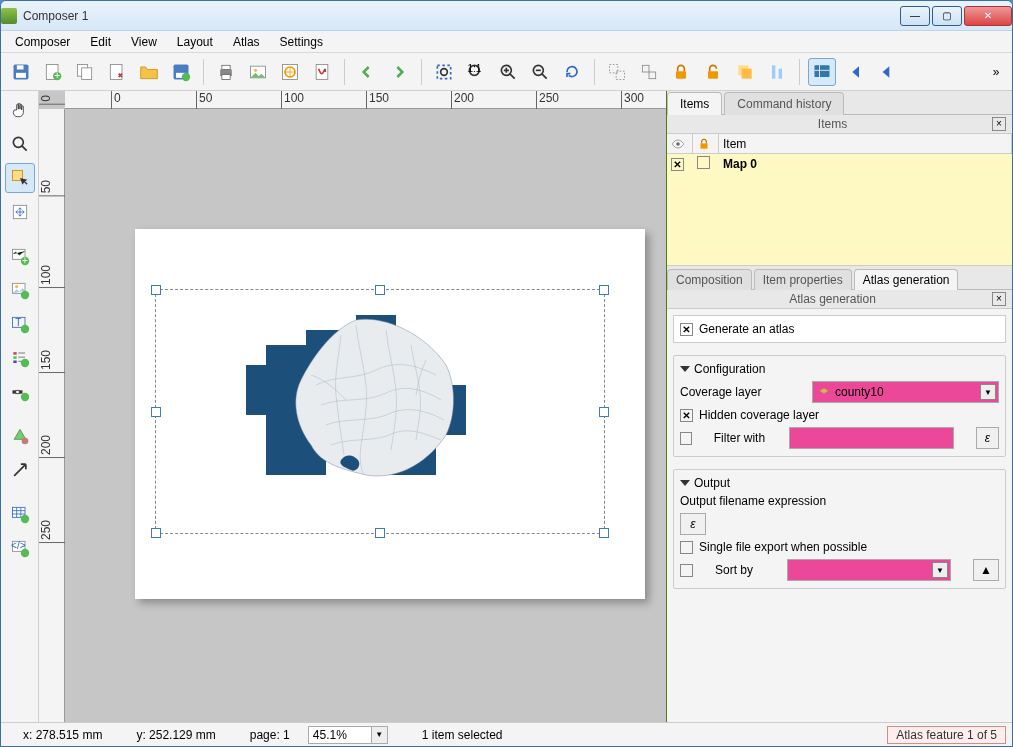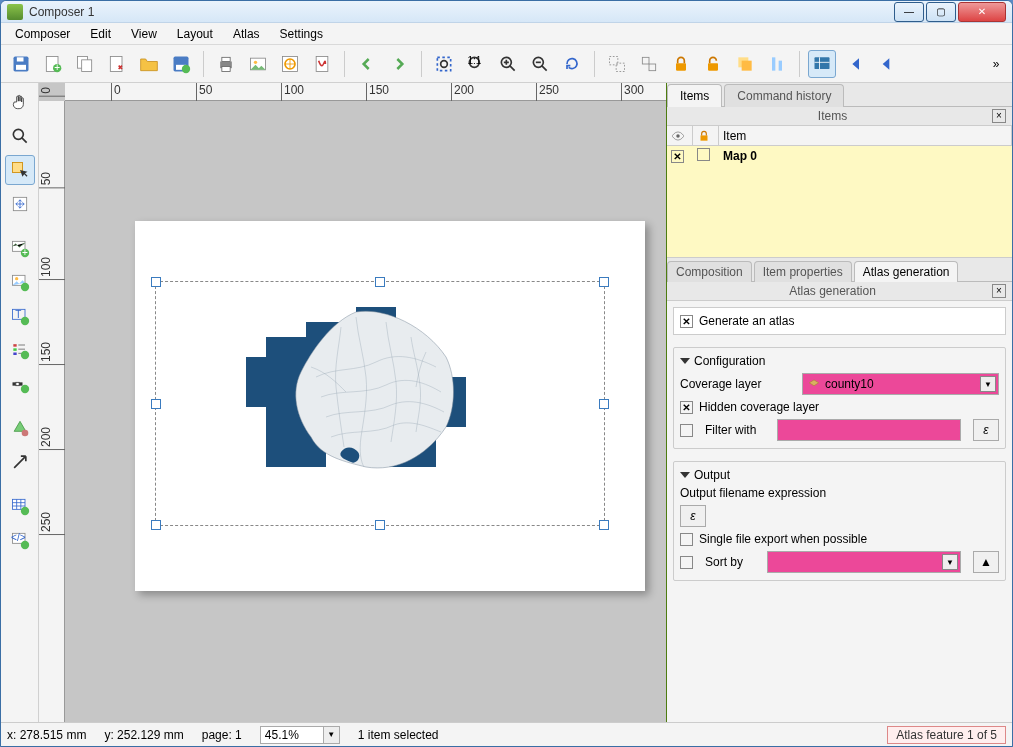--- a/index.html
+++ b/index.html
@@ -1,20 +1,20 @@
 <!DOCTYPE html>
 <html><head>
 <meta charset="utf-8">
 <style>
 * { box-sizing: border-box; margin: 0; padding: 0; font-family: "Segoe UI", Tahoma, sans-serif; font-size: 12px; }
 body { background: #5a8ac6; width: 1013px; height: 747px; overflow: hidden; }
 
 
 .window { background: #fff; border: 1px solid #3a6ea5; border-radius: 6px 6px 0 0; width: 100%; height: 100%; display: flex; flex-direction: column; }
-.titlebar { height: 22px; background: linear-gradient(#eaf3fc,#d6e7f7); display: flex; align-items: center; padding: 0 6px; border-bottom: 1px solid #c0d4e8; border-radius: 6px 6px 0 0; }
+.titlebar { height: 30px; background: linear-gradient(#eaf3fc,#d6e7f7); display: flex; align-items: center; padding: 0 0; border-bottom: 1px solid #c0d4e8; border-radius: 6px 6px 0 0; }
 .titlebar .ticon { width: 16px; height: 16px; margin-right: 6px; background: linear-gradient(#8bc34a,#558b2f); border-radius: 2px; }
 .titlebar .title { flex: 1; color: #333; }
 .winbtns { display: flex; gap: 2px; }
 .winbtn { width: 30px; height: 20px; border: 1px solid #2f5d8c; border-radius: 3px; background: linear-gradient(#eaf3fc,#cde2f5); display: flex; align-items: center; justify-content: center; font-size: 10px; }
 .winbtn.close { width: 48px; background: linear-gradient(#e99,#d44); color: #fff; border-color: #a33; }
 
 
 .menubar { height: 22px; display: flex; align-items: center; padding: 0 6px; gap: 4px; background: #f4f4f4; border-bottom: 1px solid #d9d9d9; }
 .menuitem { padding: 4px 8px; cursor: default; }
 
@@ -63,30 +63,30 @@
 .itemrow .name { font-weight: bold; }
 .chk { width: 13px; height: 13px; border: 1px solid #888; display: inline-flex; align-items: center; justify-content: center; font-size: 10px; font-weight: bold; }
 
 .proptabs { display: flex; background: #e8e8e8; border-bottom: 1px solid #bbb; padding-top: 2px; }
 .proptabs .tab { font-size: 11px; padding: 3px 8px; }
 
 .section { border: 1px solid #ccc; margin: 6px; padding: 4px 6px; background: #f4f4f4; border-radius: 2px; }
 .section-h { display: flex; align-items: center; gap: 4px; padding: 2px 0; }
 .section-h .tri { width: 0; height: 0; border-left: 5px solid transparent; border-right: 5px solid transparent; border-top: 6px solid #333; }
 .checkline { display: flex; align-items: center; gap: 6px; padding: 2px 0; }
-.fieldrow { display: flex; align-items: center; gap: 12px; padding: 3px 0; }
+.fieldrow { display: flex; align-items: center; gap: 22px; padding: 3px 0; }
 .fieldrow label { width: 110px; }
 .fieldrow input[type=text], .fieldrow .combo { flex: 1; border: 1px solid #aaa; height: 22px; background: #ec4899; padding: 0 4px; }
 .combo { display: flex; align-items: center; position: relative; }
 .combo .dd { position: absolute; right: 2px; top: 2px; width: 16px; height: 16px; border: 1px solid #888; background: #eee; display: flex; align-items: center; justify-content: center; font-size: 8px; }
 .smallbtn { width: 26px; height: 22px; border: 1px solid #aaa; background: #f0f0f0; display: flex; align-items: center; justify-content: center; font-style: italic; }
 
 
 .statusbar { height: 24px; background: #f4f4f4; border-top: 1px solid #ccc; display: flex; align-items: center; padding: 0 6px; gap: 18px; }
-.statusbar .sp { white-space: nowrap; }
+.statusbar .sp { white-space: nowrap; margin-left: 16px; }
 .zoomcombo { border: 1px solid #aaa; height: 18px; width: 80px; display: flex; align-items: center; padding: 0 4px; background: #fff; position: relative; }
 .zoomcombo .dd { position: absolute; right: 0; top: 0; width: 16px; height: 100%; border-left: 1px solid #aaa; background: #eee; display: flex; align-items: center; justify-content: center; font-size: 8px; }
 .atlas-badge { margin-left: auto; border: 1px solid #d88; background: #fee; padding: 1px 8px; color: #333; }
 
 .topchk { border: 1px solid #ccc; margin: 6px; padding: 4px 6px; background: #fff; }
 </style>
 </head>
 <body>
 
 <div class="window">

